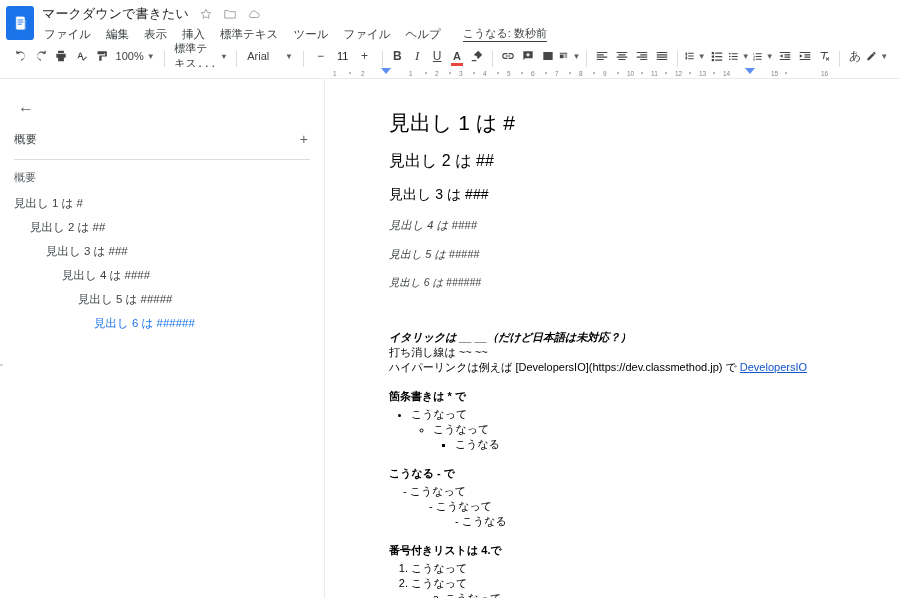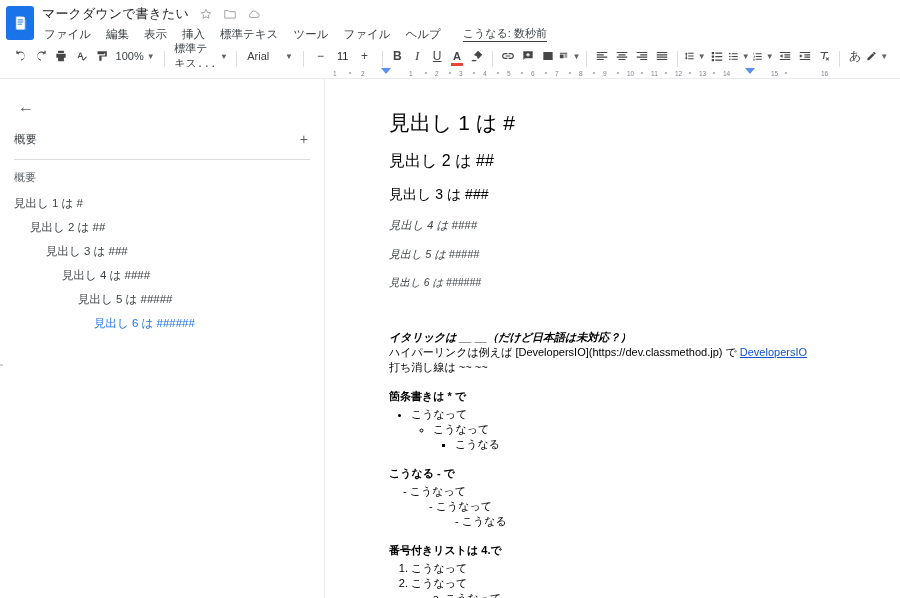--- a/index.html
+++ b/index.html
@@ -375,24 +375,24 @@
       <div class="page">
 
         <div class="h1">見出し 1 は #</div>
         <div class="h2">見出し 2 は ##</div>
         <div class="h3">見出し 3 は ###</div>
         <div class="h4">見出し 4 は ####</div>
         <div class="h5">見出し 5 は #####</div>
         <div class="h6">見出し 6 は ######</div>
 
         <div class="p ital">イタリックは __ __（だけど日本語は未対応？）</div>
+        <div class="p">打ち消し線は ~~ ~~</div>
         <div class="p">
           <span>ハイパーリンクは例えば [DevelopersIO](https://dev.classmethod.jp) で </span><a class="link" href="#">DevelopersIO</a>
         </div>
-        <div class="p">打ち消し線は ~~ ~~</div>
 
         <div class="blk">
           <div class="lead">箇条書きは * で</div>
           <ul class="l d1">
             <li>こうなって</li>
             <ul class="l d2">
               <li>こうなって</li>
               <ul class="l d3">
                 <li>こうなる</li>
               </ul>

